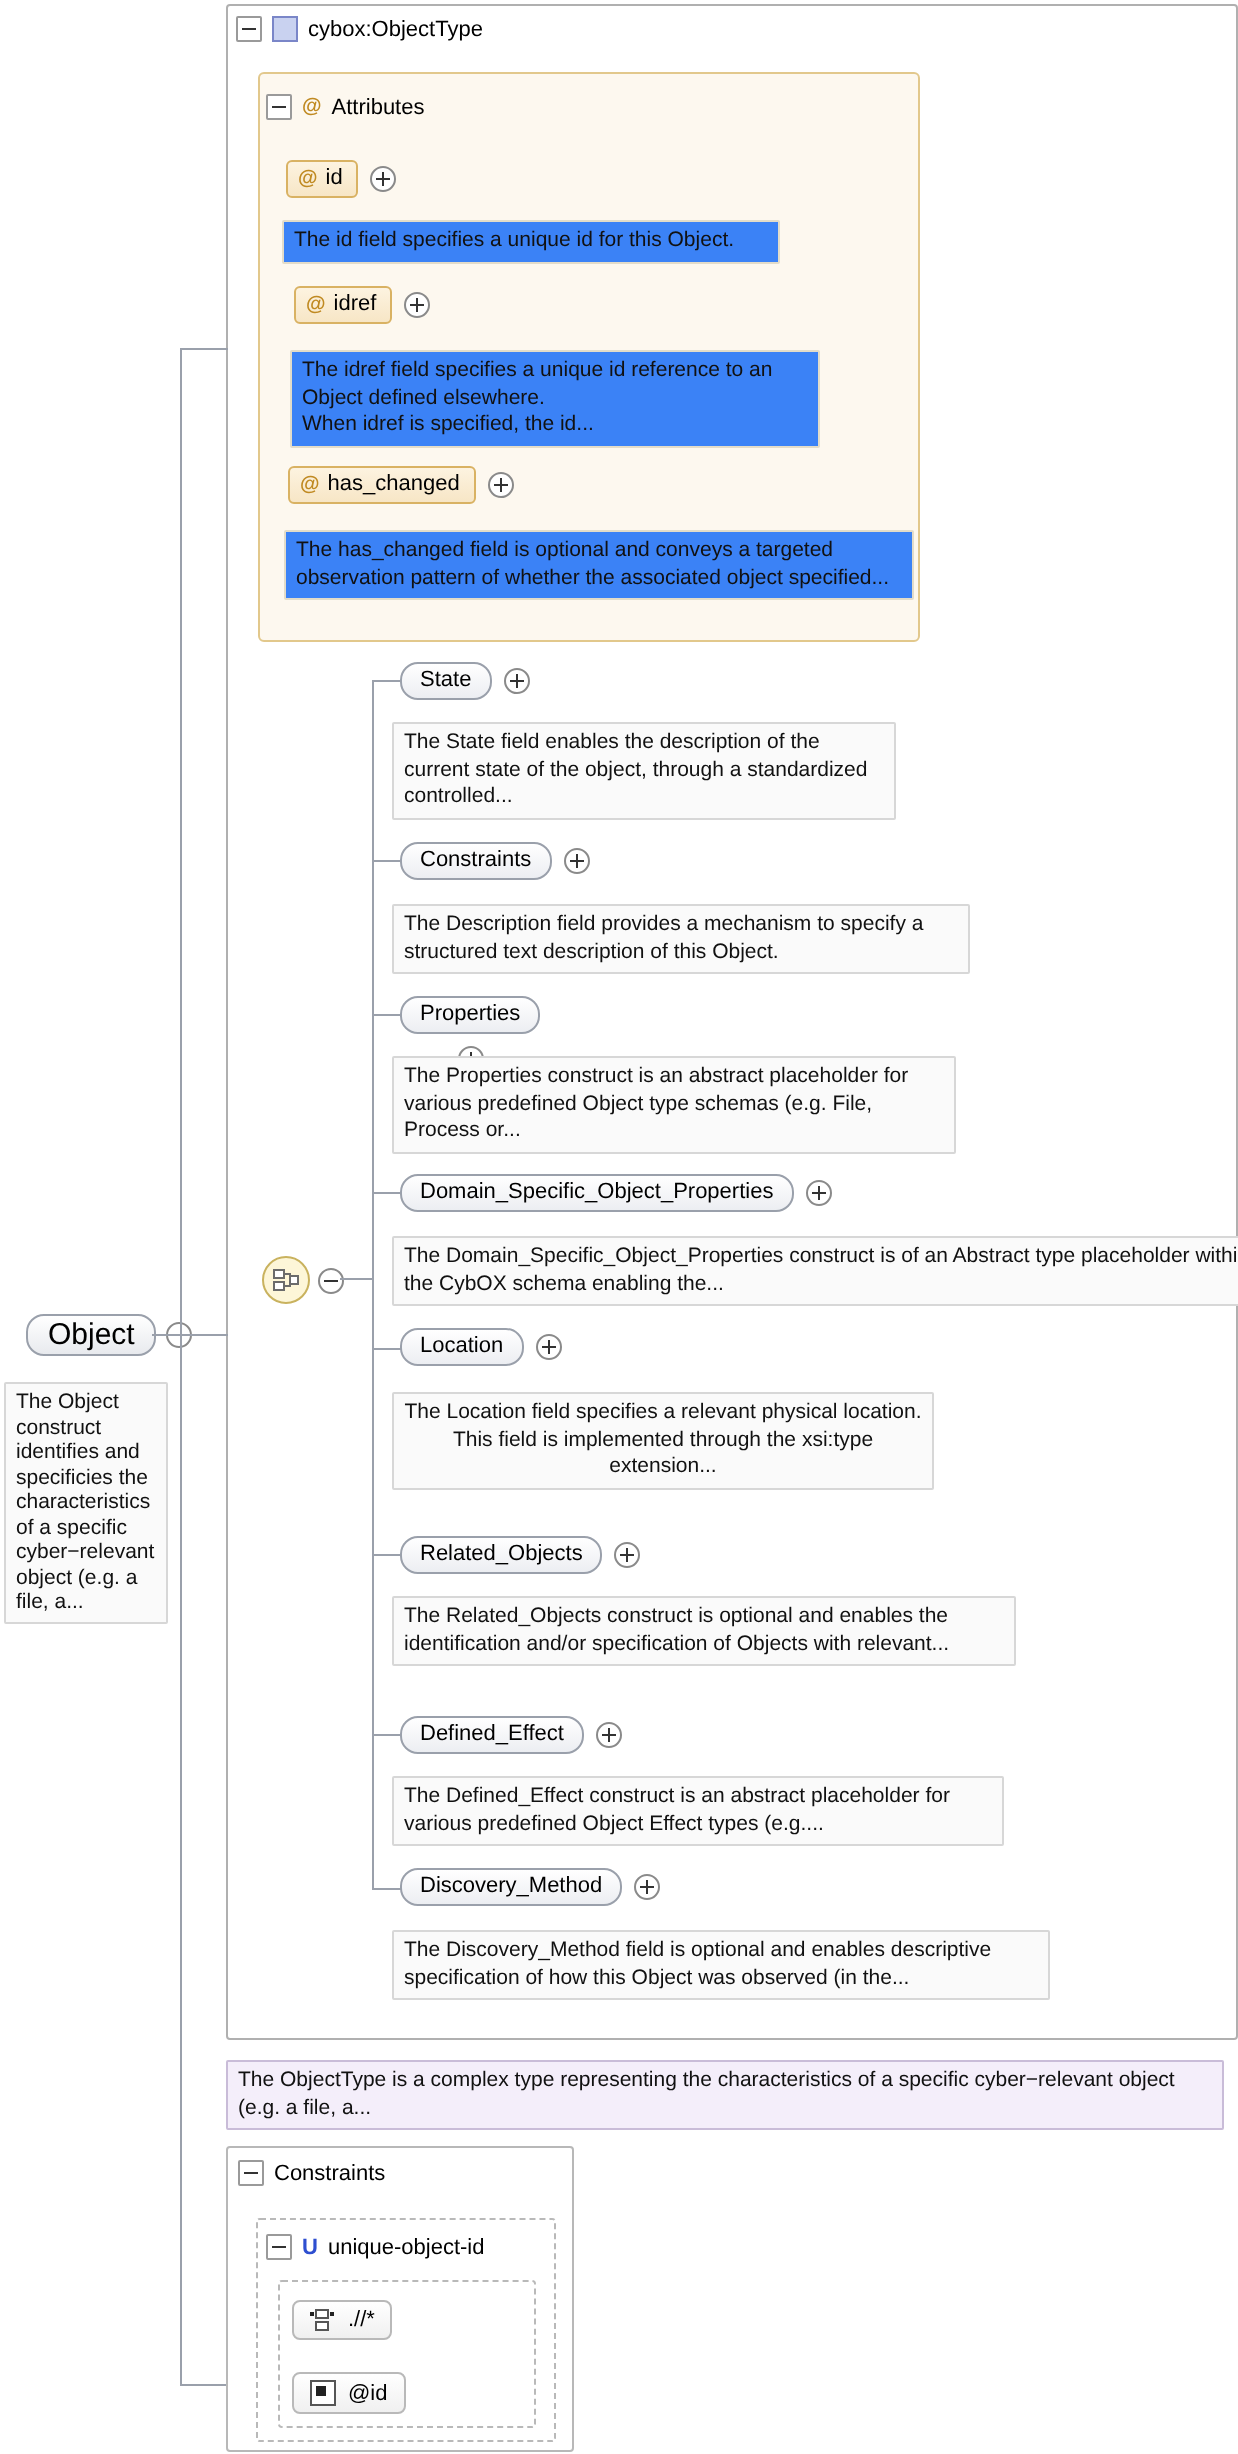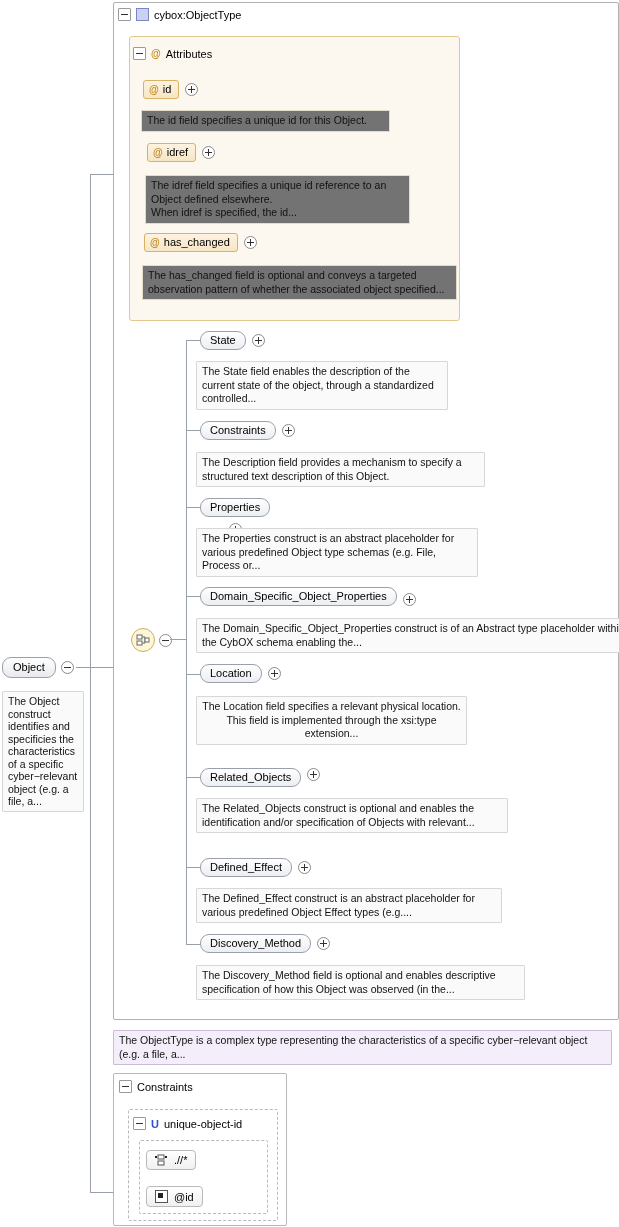--- a/index.html
+++ b/index.html
@@ -94,31 +94,31 @@
     padding:3px 5px;
     color:#111;
     border-radius:1px;
   }
   .desc.violet{
     border:1px solid #c9bcd8;
     background:#f4eefa;
   }
   .desc.attr{
     border:1px solid #e3dcc9;
-    background:#737373;
+    background:#3b82f6;
   }
   .line{position:absolute;background:#9aa0ab;}
   .h{height:1px;}
   .v{width:1px;}
 
   
   .obj-pill{
     border:1px solid #9aa0ab;border-radius:9px;
     background:linear-gradient(to bottom,#ffffff 0%,#e8eaee 100%);
-    padding:3px 10px;font-size:11px;line-height:13px;
+    padding:3px 10px;font-size:15px;line-height:13px;margin-left:11px;
   }
   .seq-icon{
     width:22px;height:22px;border-radius:50%;
     border:1px solid #c9b25e;background:#fdf6d8;
     display:flex;align-items:center;justify-content:center;
   }
   .seq-icon svg{display:block;}
   .constraint-box{
     border:1px solid #b8b8b8;background:#fff;border-radius:2px;
   }
@@ -219,38 +219,38 @@
 
 <div class="abs line h" style="left:186px;top:507px;width:16px;"></div>
 <div class="abs" style="left:200px;top:498px;display:flex;align-items:center;gap:6px;flex-direction:column;">
   <span class="pill">Properties</span>
   <span class="circle-plus"></span>
 </div>
 <div class="abs desc" style="left:196px;top:528px;width:270px;white-space:pre-line;">The Properties construct is an abstract placeholder for various predefined Object type schemas (e.g. File, Process or...</div>
 
 
 <div class="abs line h" style="left:186px;top:596px;width:16px;"></div>
-<div class="abs" style="left:200px;top:587px;display:flex;align-items:flex-end;gap:6px;">
+<div class="abs" style="left:200px;top:587px;display:flex;align-items:center;gap:6px;">
   <span class="pill">Domain_Specific_Object_Properties</span>
   <span class="circle-plus"></span>
 </div>
 <div class="abs desc" style="left:196px;top:618px;width:432px;white-space:pre-line;">The Domain_Specific_Object_Properties construct is of an Abstract type placeholder within the CybOX schema enabling the...</div>
 
 
 <div class="abs line h" style="left:186px;top:674px;width:16px;"></div>
 <div class="abs" style="left:200px;top:664px;display:flex;align-items:center;gap:6px;">
   <span class="pill">Location</span>
   <span class="circle-plus"></span>
 </div>
 <div class="abs desc" style="left:196px;top:696px;width:259px;white-space:pre-line;text-align:center;">The Location field specifies a relevant physical location.
 This field is implemented through the xsi:type extension...</div>
 
 
 <div class="abs line h" style="left:186px;top:777px;width:16px;"></div>
-<div class="abs" style="left:200px;top:768px;display:flex;align-items:flex-start;gap:6px;">
+<div class="abs" style="left:200px;top:768px;display:flex;align-items:center;gap:6px;">
   <span class="pill">Related_Objects</span>
   <span class="circle-plus"></span>
 </div>
 <div class="abs desc" style="left:196px;top:798px;width:300px;white-space:pre-line;">The Related_Objects construct is optional and enables the identification and/or specification of Objects with relevant...</div>
 
 
 <div class="abs line h" style="left:186px;top:867px;width:16px;"></div>
 <div class="abs" style="left:200px;top:858px;display:flex;align-items:center;gap:6px;">
   <span class="pill">Defined_Effect</span>
   <span class="circle-plus"></span>

